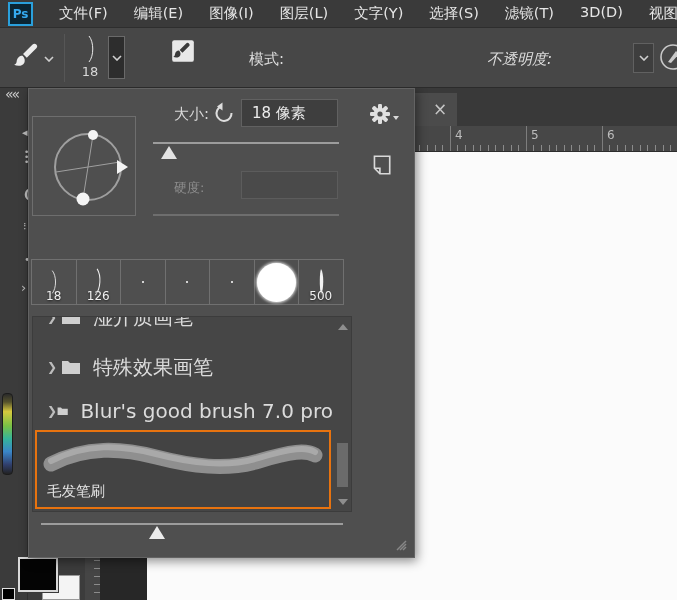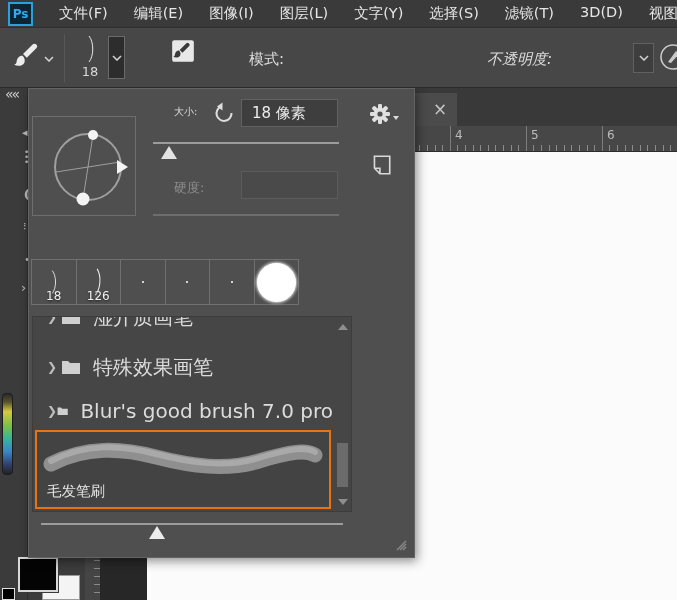--- a/index.html
+++ b/index.html
@@ -53,21 +53,21 @@
   #color-strip { position:absolute; left:2px; top:305px; width:11px; height:82px; border-radius:4px; border:1px solid #1c1c1c;
       background:linear-gradient(to bottom,#2a2a2a 0%,#55522c 10%,#d6c93e 22%,#79c045 40%,#35b49b 56%,#3a86c8 72%,#31406e 88%,#222 100%); }
   #fg-swatch { left:18px; top:557px; width:40px; height:35px; background:#040404; border:2px solid #d9d9d9; outline:1px solid #3a3a3a; z-index:4; }
   #bg-swatch { left:42px; top:575px; width:38px; height:25px; background:#f4f4f4; border:1px solid #9a9a9a; z-index:3; }
   #mini-swatch { left:2px; top:588px; width:13px; height:12px; background:#000; border:1px solid #e0e0e0; z-index:3; }
 
   
   #panel { left:28px; top:88px; width:387px; height:470px; background:#4f4f4f; z-index:10;
       border:1px solid #636363; box-shadow:2px 3px 10px rgba(0,0,0,.45); }
   #tip-preview { left:3px; top:27px; width:104px; height:100px; border:1px solid #6e6e6e; }
-  #size-label { left:145px; top:16px; font-size:10px; color:#d9d9d9; }
+  #size-label { left:145px; top:16px; font-size:15px; color:#d9d9d9; }
   #size-reset { left:183px; top:12px; width:24px; height:24px; }
   #size-input { left:212px; top:10px; width:97px; height:28px; padding-left:10px; position:absolute; }
   #gear-btn { left:341px; top:14px; width:30px; height:22px; display:flex; align-items:center; }
   .tiny-arrow { width:0; height:0; border-left:3.5px solid transparent; border-right:3.5px solid transparent; border-top:4px solid #d9d9d9; margin-left:3px; margin-top:8px; }
   .track { position:absolute; height:2px; background:#9c9c9c; }
   .track.dim { background:#6e6e6e; }
   .tri-thumb { position:absolute; width:0; height:0; border-left:8px solid transparent; border-right:8px solid transparent; border-bottom:13px solid #e3e3e3; }
   #new-preset-btn { left:340px; top:64px; width:24px; height:24px; }
   #hardness-label { left:145px; top:90px; font-size:13px; color:#8d8d8d; }
   #hardness-input { left:212px; top:82px; width:97px; height:28px; background:#4a4a4a; border:1px solid #5c5c5c; position:absolute; }
@@ -260,20 +260,26 @@
         <span class="preset-label"></span>
       </div>
       <div class="preset-cell">
         <div class="dot2"></div>
         <span class="preset-label"></span>
       </div>
       <div class="preset-cell">
         <div class="big-circle"></div>
         <span class="preset-label"></span>
       </div>
+      <div class="preset-cell">
+        <svg width="16" height="30" viewBox="0 0 16 30">
+            <path d="M8 2 C 11 6, 11 22, 8 28 C 6.4 22, 6.4 6, 8 2 Z" fill="#f2f2f2"></path>
+          </svg>
+        <span class="preset-label">500</span>
+      </div>
     </div>
 
     <div id="brush-list">
       <div class="folder-row" style="top:-17px;">
         <span class="disclosure">❯</span>
         <svg class="folder-icon" width="20" height="16" viewBox="0 0 20 16">
             <path d="M1 2 h6 l2 2 h10 v11 h-18 z" fill="#cfcfcf"></path>
           </svg>
         <span class="folder-name">湿介质画笔</span>
       </div>

